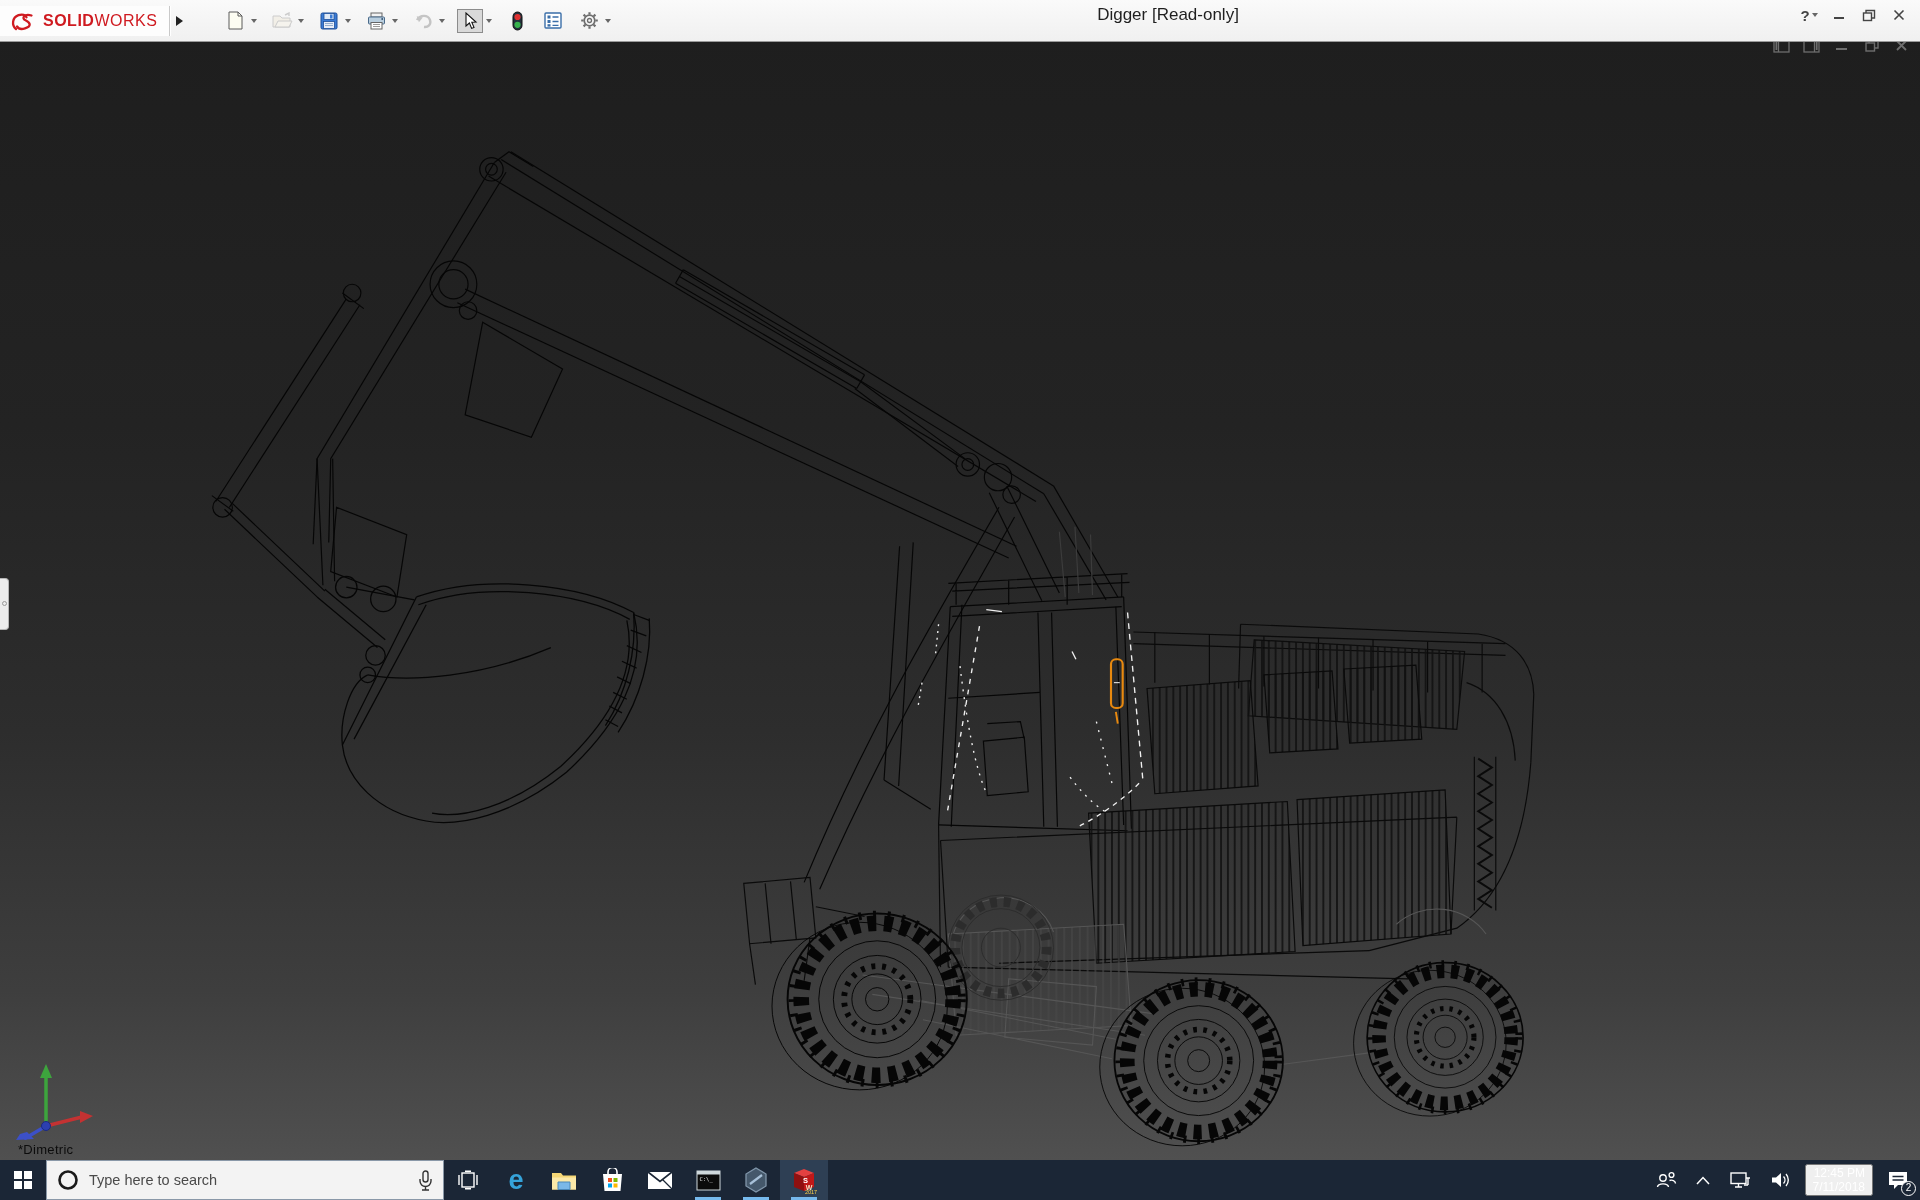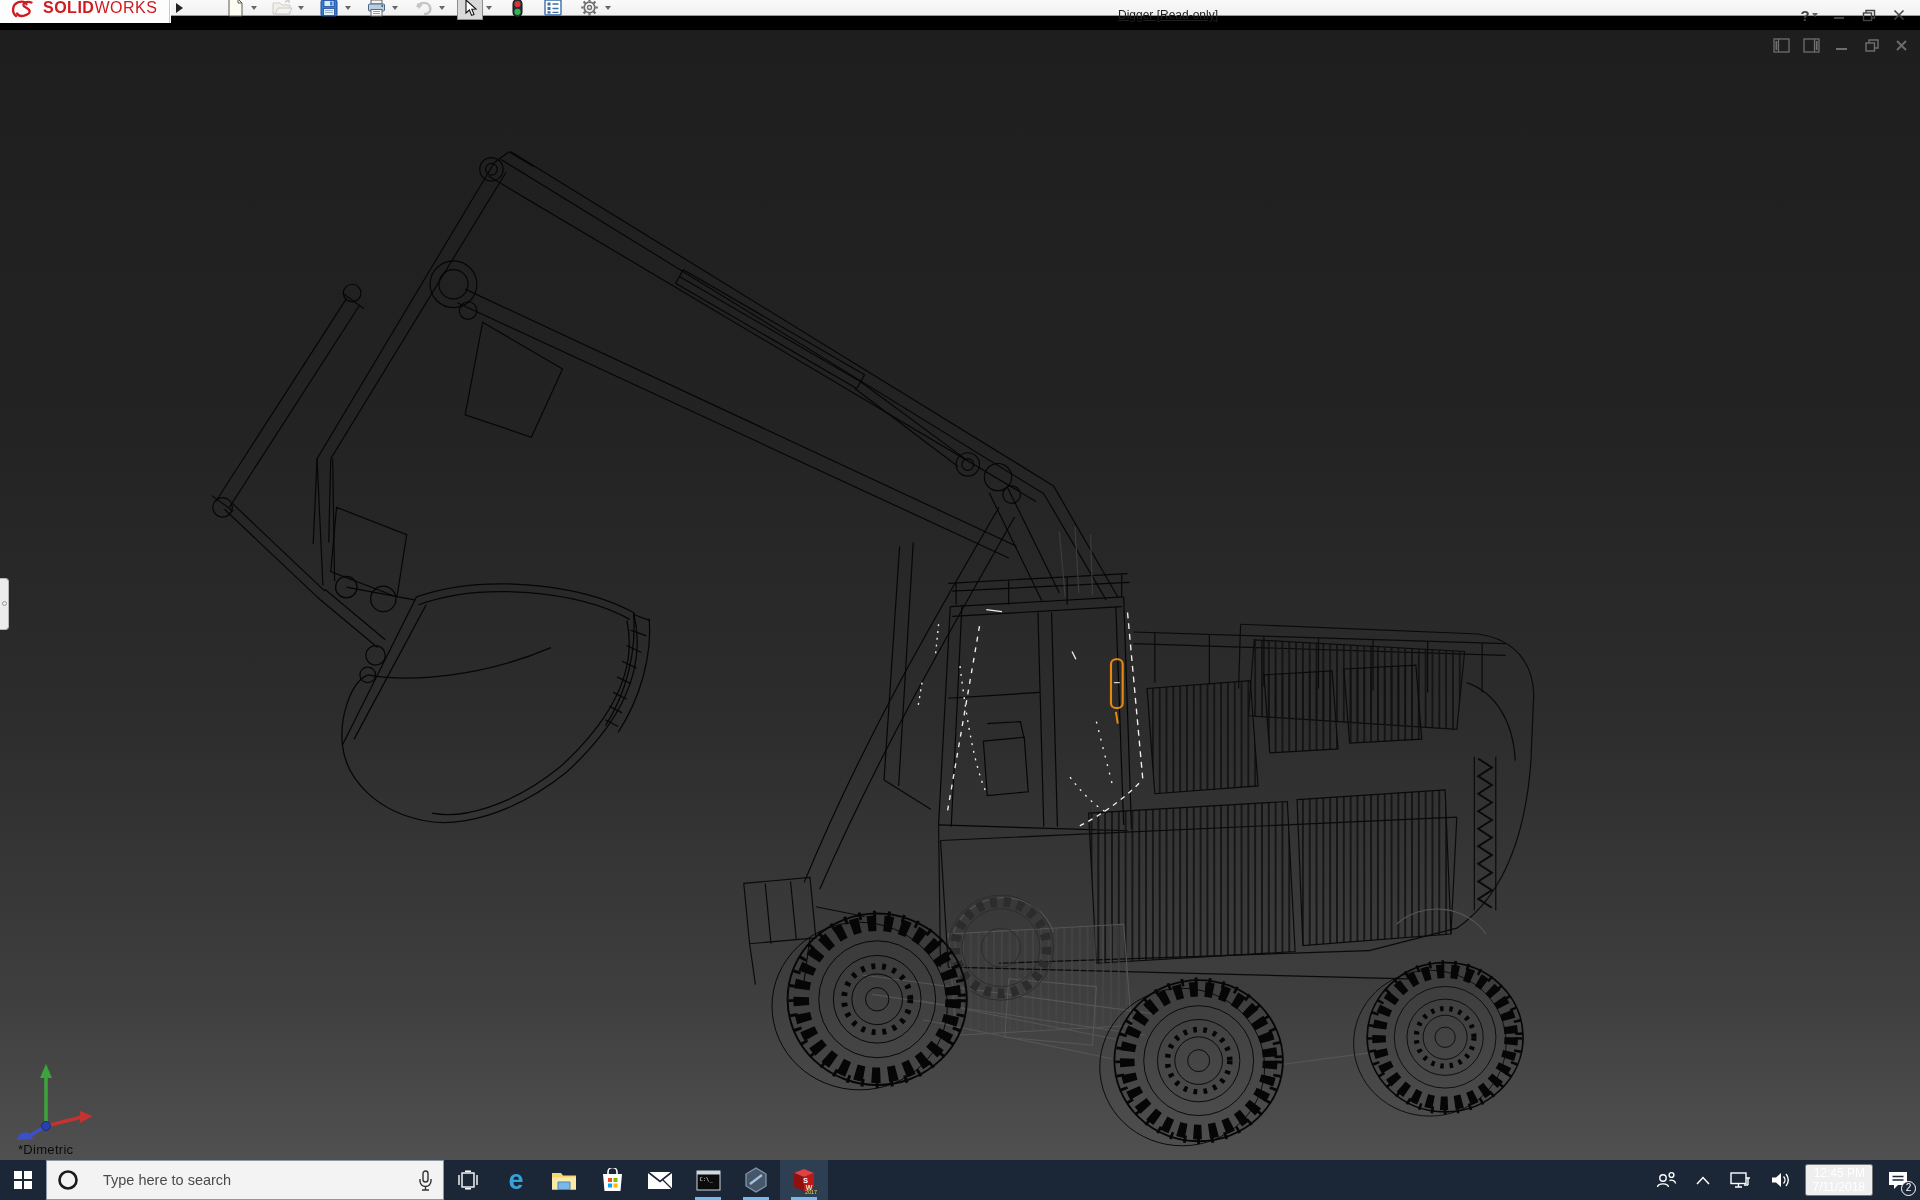--- a/index.html
+++ b/index.html
@@ -1,21 +1,21 @@
 <!DOCTYPE html>
 <html><head>
 <meta charset="utf-8">
 <style>
   * { margin:0; padding:0; box-sizing:border-box; }
   html,body { width:1920px; height:1200px; overflow:hidden; background:#000;
               font-family:"Liberation Sans", sans-serif; }
   #screen { position:relative; width:1920px; height:1200px; }
 
   
-  .toolbar { position:absolute; top:0; left:0; width:1920px; height:16px;
+  .toolbar { position:absolute; top:0; left:0; width:1920px; height:42px;
              background:linear-gradient(#fafafa,#f0f0f0); border-bottom:1px solid #9a9a9a;
              display:flex; align-items:center; z-index:30; }
   .logo { display:flex; align-items:center; gap:7px; height:30px; padding:0 12px 0 10px;
           background:#fdfdfd; border-right:1px solid #c9c9c9; box-shadow:1px 0 0 #fff; }
   .brand { font-size:16px; letter-spacing:.5px; color:#cf1a20; white-space:nowrap; }
   .brand b { font-weight:bold; } .brand span { font-weight:normal; }
   .flyout-btn { width:18px; height:26px; background:none; border:none; display:flex;
                 align-items:center; justify-content:center; cursor:pointer; }
   .tri-right { width:0; height:0; border-left:7px solid #222; border-top:5px solid transparent;
                border-bottom:5px solid transparent; }
@@ -23,21 +23,21 @@
   .tb-item { display:flex; align-items:center; margin-right:8px; }
   .tb-btn { width:26px; height:24px; border:1px solid transparent; background:none;
             display:flex; align-items:center; justify-content:center; cursor:pointer; }
   .tb-btn.active { background:#d9d9d9; border:1px solid #8c8c8c; }
   .tb-btn.disabled { opacity:.45; }
   .tb-caret { width:11px; height:24px; border:none; background:none; display:flex;
               align-items:center; justify-content:center; cursor:pointer; }
   .caret-down { width:0; height:0; border-top:4px solid #666; border-left:3.5px solid transparent;
                 border-right:3.5px solid transparent; }
   .win-title { position:absolute; left:1168px; top:0; height:30px; transform:translateX(-50%);
-               display:flex; align-items:center; font-size:12px; color:#1f1f1f;text-decoration:underline; }
+               display:flex; align-items:center; font-size:17px; color:#1f1f1f; }
   .win-controls { position:absolute; right:8px; top:0; height:30px; display:flex;
                   align-items:center; gap:4px; }
   .wc-btn { min-width:26px; height:26px; border:none; background:none; display:flex;
             align-items:center; justify-content:center; gap:2px; color:#444;
             font-size:15px; font-weight:bold; cursor:pointer; }
 
   
   .viewport { position:absolute; top:30px; left:0; width:1920px; height:1130px;
               background:linear-gradient(180deg,#1e1e1e 0%,#232323 35%,#2d2d2d 62%,#3e3e3e 85%,#505050 100%);
               overflow:hidden; }
@@ -51,21 +51,21 @@
   .triad { position:absolute; left:6px; top:1030px; }
   .view-label { position:absolute; left:18px; top:1112px; font-size:13px; font-weight:normal;
                 color:#0c0c0c; letter-spacing:.3px; }
 
   
   .taskbar { position:absolute; left:0; top:1160px; width:1920px; height:40px;
              background:#1b2636; display:flex; align-items:stretch; z-index:40; }
   .tb-start { width:46px; border:none; background:none; display:flex; align-items:center;
               justify-content:center; cursor:pointer; }
   .searchbox { width:398px; background:#f3f3f3; border:1px solid #8a98a8; display:flex;
-               align-items:center; padding:16px 10px; gap:24px; }
+               align-items:center; padding:16px 10px; gap:10px; }
   .searchbox input { flex:1; border:none; background:transparent; outline:none; font-size:14.5px;
                      color:#333; font-family:"Liberation Sans",sans-serif; }
   .searchbox input::placeholder { color:#4a4a4a; opacity:1; }
   .tb-app { width:48px; border:none; background:none; position:relative; display:flex;
             align-items:center; justify-content:center; cursor:pointer; }
   .tb-app.running::after { content:""; position:absolute; left:11px; right:11px; bottom:0;
                            height:3px; background:#76b9ed; }
   .tb-app.active { background:#2e3f54; }
   .edge-glyph { font-size:27px; font-weight:bold; color:#35a3da; line-height:1; }
   .tray { margin-left:auto; display:flex; align-items:center; gap:9px; padding-right:6px; }

